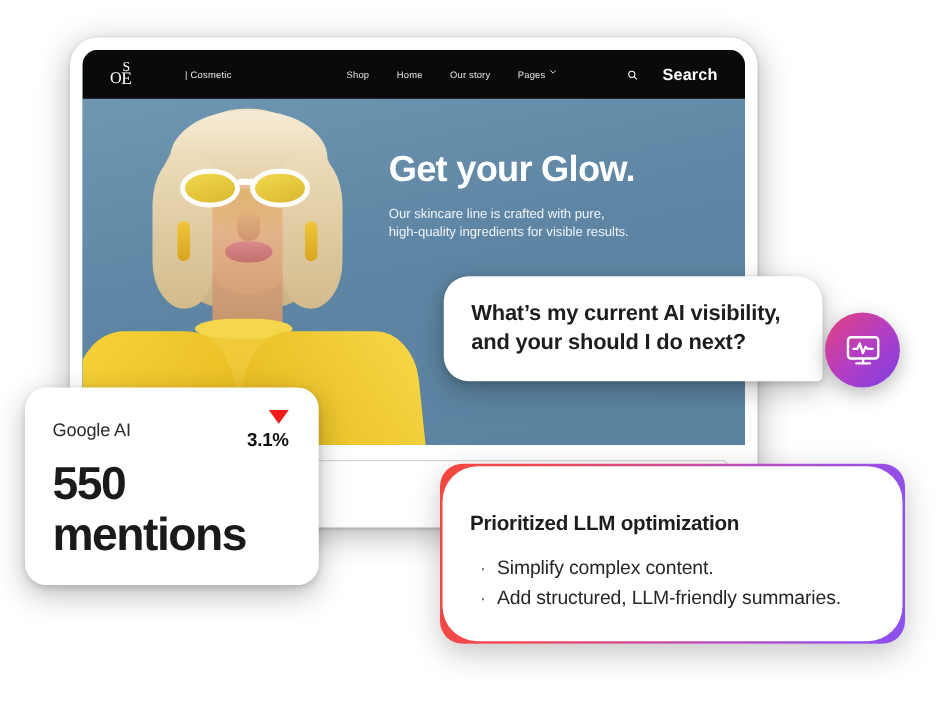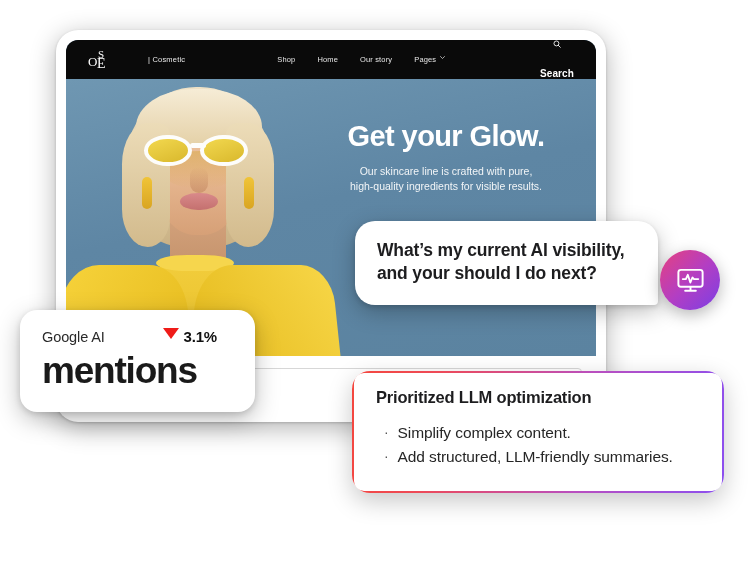--- a/index.html
+++ b/index.html
@@ -96,36 +96,34 @@
   }
   .chev { width: 5px; height: 5px; }
   .chev svg { display:block; width:100%; height:100%; }
 
   .nav-search {
     margin-left: auto;
     display: flex;
     align-items: center;
     gap: 20px;
     color: #ffffff;
-    font-size: 10px;
+    font-size: 13px;
     font-weight: bold;
     letter-spacing: 0.1px;
     cursor: pointer;
-    flex-direction: column;
   }
   .nav-search .sicon { width: 8px; height: 8px; }
   .nav-search .sicon svg { display:block; width:100%; height:100%; }
 
   
   .hero {
     position: relative;
     height: 277px;
     background: linear-gradient(168deg, #6f97b2 0%, #5e86a4 45%, #5b83a0 100%);
     overflow: hidden;
-    text-align: center;
   }
 
   
   .model {
     position: absolute;
     left: 0px;
     top: 0px;
     width: 262px;
     height: 277px;
   }
@@ -334,42 +332,43 @@
     color: #1d1d1f;
     letter-spacing: -0.1px;
   }
 
   
   .card-mentions {
     position: absolute;
     left: 20px;
     top: 310px;
     width: 235px;
-    padding: 18px 22px 20px 22px;
+    padding: 18px 8px 20px 22px;
     background: #ffffff;
     border-radius: 17px;
     box-shadow: 0 8px 24px rgba(0,0,0,0.26), 0 2px 6px rgba(0,0,0,0.14);
     z-index: 22;
   }
   .mentions-head {
     display: flex;
     align-items: center;
     justify-content: space-between;
     margin-bottom: 6px;
   }
   .mentions-label {
     font-size: 14.5px;
     color: #2a2a2a;
     letter-spacing: -0.1px;
   }
   .mentions-delta {
     display: flex;
-    align-items: flex-start;
+    align-items: flex-end;
     gap: 5px;
     padding-right: 16px;
+    flex-direction: column;
   }
   .tri-down {
     width: 0; height: 0;
     border-left: 8px solid transparent;
     border-right: 8px solid transparent;
     border-top: 11px solid #ef1b18;
   }
   .delta-value {
     font-size: 15px;
     font-weight: bold;
@@ -391,22 +390,22 @@
     top: 371px;
     width: 372px;
     padding: 2px;
     border-radius: 18px;
     background: linear-gradient(100deg, #f4473e 0%, #ee4a57 22%, #b94fc0 62%, #8b4ff0 100%);
     box-shadow: 0 8px 24px rgba(0,0,0,0.22);
     z-index: 23;
   }
   .card-opportunities .inner {
     background: #ffffff;
-    border-radius: 10px;
-    padding: 14px 22px 22px 22px;
+    border-radius: 28px;
+    padding: 36px 22px 22px 22px;
   }
   .opp-title {
     font-size: 16.5px;
     font-weight: bold;
     color: #1d1d1f;
     line-height: 1.32;
     letter-spacing: -0.2px;
   }
   .opp-list { margin-top: 12px; }
   .opp-item {
@@ -534,20 +533,21 @@
 
 
   <div class="card-mentions">
     <div class="mentions-head">
       <span class="mentions-label">Google AI</span>
       <span class="mentions-delta">
         <span class="tri-down"></span>
         <span class="delta-value">3.1%</span>
       </span>
     </div>
+    <div class="mentions-big">550</div>
     <div class="mentions-big">mentions</div>
   </div>
 
   <div class="card-opportunities">
     <div class="inner">
       <div class="opp-title">
         <div>Prioritized LLM optimization</div>
       </div>
       <div class="opp-list">
         <div class="opp-item">

